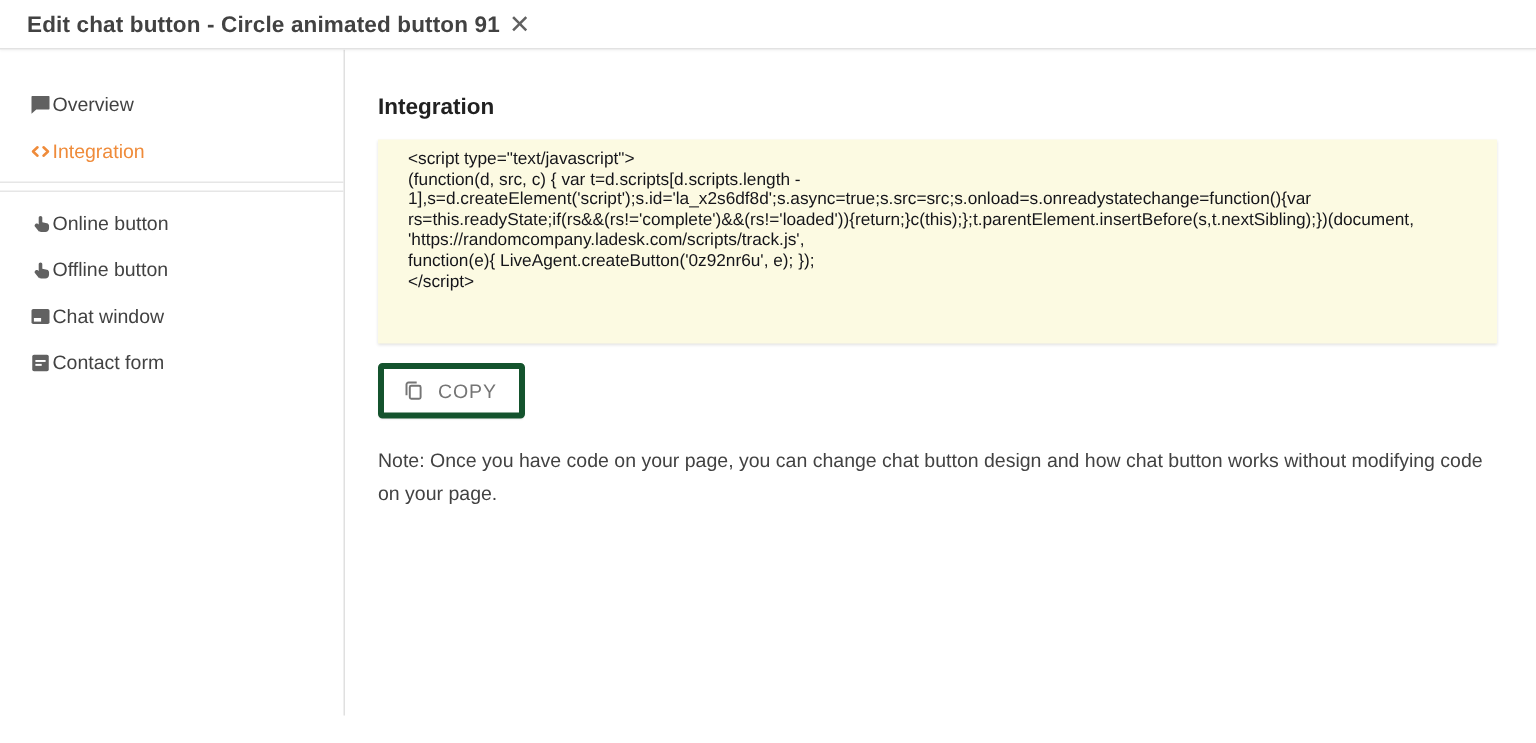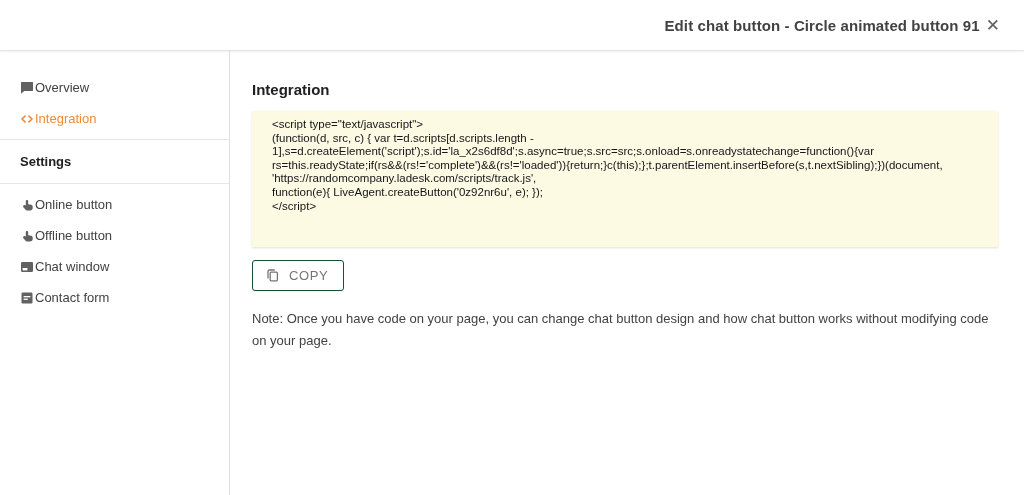--- a/index.html
+++ b/index.html
@@ -4,24 +4,24 @@
 <style>
   * { margin: 0; padding: 0; box-sizing: border-box; }
   html, body { width: 1024px; height: 495px; overflow: hidden; }
   body {
     font-family: "Liberation Sans", "DejaVu Sans", sans-serif;
     background: #ffffff;
     color: #424242;
   }
   
   .modal-header {
-    height: 51px;
+    height: 33px;
     display: flex;
     align-items: center;
-    justify-content: flex-end;
+    justify-content: flex-start;
     padding: 0 18px;
     background: #ffffff;
     border-bottom: 1px solid #e2e2e2;
     box-shadow: 0 1px 2px rgba(0,0,0,0.06);
     position: relative;
     z-index: 2;
   }
   .modal-title {
     font-size: 15px;
     font-weight: bold;
@@ -113,21 +113,21 @@
     color: #15151a;
     white-space: pre-wrap;
     word-break: break-all;
   }
   .copy-btn {
     margin-top: 13px;
     display: inline-flex;
     align-items: center;
     gap: 9px;
     background: #ffffff;
-    border: 1px solid #14532d;
+    border: 4px solid #14532d;
     border-radius: 3px;
     padding: 7px 15px 7px 12px;
     cursor: pointer;
     box-shadow: 0 1px 1px rgba(0,0,0,0.05);
   }
   .copy-btn .copy-label {
     font-size: 13px;
     color: #757575;
     letter-spacing: 0.6px;
   }
@@ -174,21 +174,20 @@
         <svg width="14" height="14" viewBox="0 0 14 14">
           <path d="M5 4.2 2 7l3 2.8" fill="none" stroke="#ef8b3a" stroke-width="1.7" stroke-linecap="round" stroke-linejoin="round"></path>
           <path d="M9 4.2 12 7 9 9.8" fill="none" stroke="#ef8b3a" stroke-width="1.7" stroke-linecap="round" stroke-linejoin="round"></path>
         </svg>
       </span>
       <span class="label">Integration</span>
     </div>
 
     <div class="side-divider"></div>
 
-    <div class="side-section-title">Settings</div>
 
     <div class="side-divider"></div>
 
     <div class="side-item" style="margin-top:4px;text-align:center;">
       <span class="icon">
         <svg width="14" height="14" viewBox="0 0 14 14">
           <path d="M6.2 12.6 3.4 9.2c-.5-.6-.4-1.4.2-1.9l.2-.1c.4-.3 1-.3 1.4 0l.6.4V3.2C5.8 2.5 6.3 2 7 2s1.2.5 1.2 1.2v3l3.1.6c.8.2 1.4.9 1.4 1.7v1.6c0 1.4-1.1 2.5-2.5 2.5H7.4c-.5 0-.9-.2-1.2-.6z" fill="#616161"></path>
         </svg>
       </span>
       <span class="label">Online button</span>

